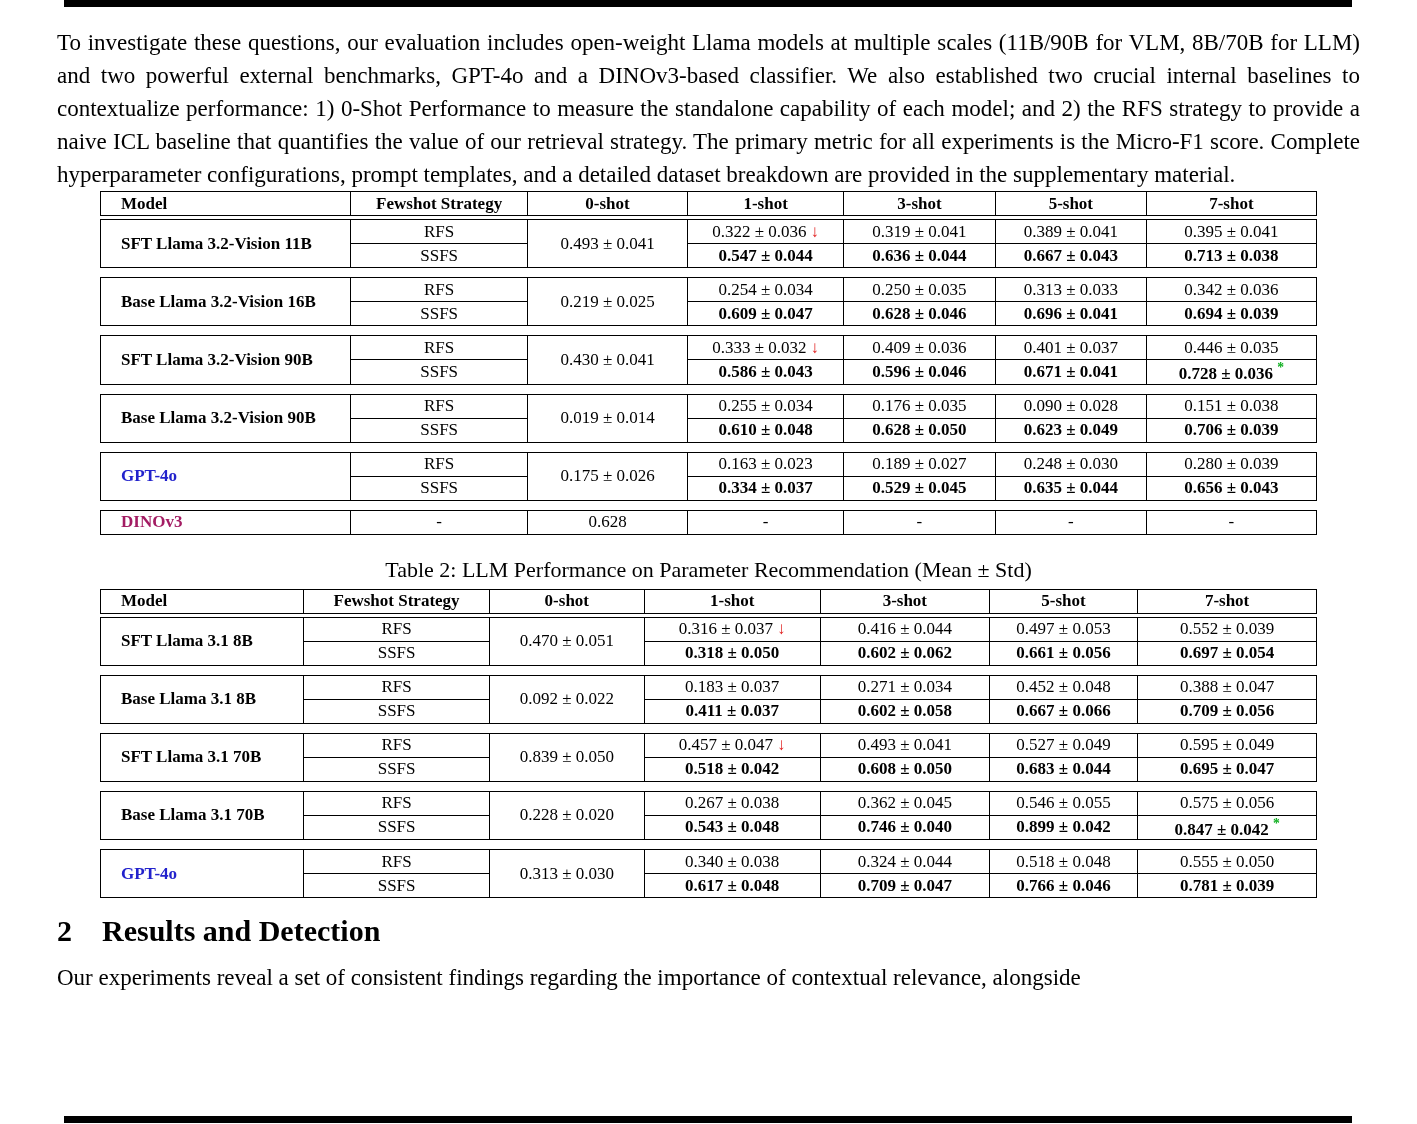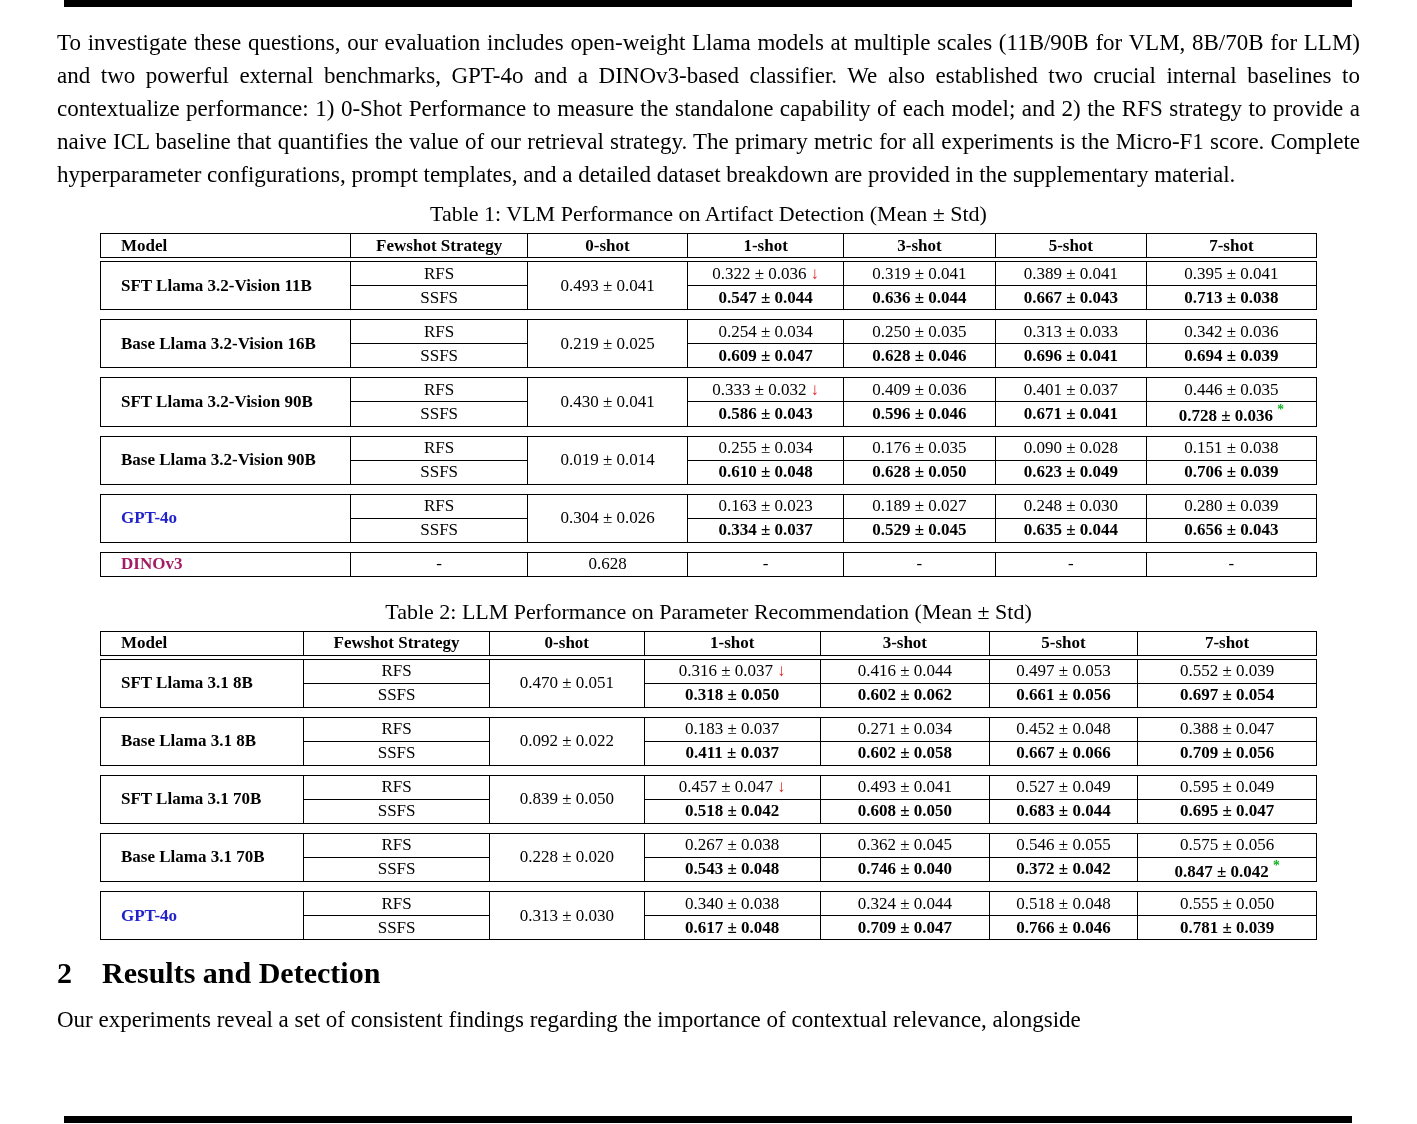--- a/index.html
+++ b/index.html
@@ -59,21 +59,20 @@
   h2.section-heading .num { display: inline-block; margin-right: 30px; }
 </style>
 </head>
 <body>
 
 <div class="clip-bar top"></div>
 
 <div class="content">
   <p class="body-text intro">To investigate these questions, our evaluation includes open-weight Llama models at multiple scales (11B/90B for VLM, 8B/70B for LLM) and two powerful external benchmarks, GPT-4o and a DINOv3-based classifier. We also established two crucial internal baselines to contextualize performance: 1) 0-Shot Performance to measure the standalone capability of each model; and 2) the RFS strategy to provide a naive ICL baseline that quantifies the value of our retrieval strategy. The primary metric for all experiments is the Micro-F1 score. Complete hyperparameter configurations, prompt templates, and a detailed dataset breakdown are provided in the supplementary material.</p>
 
-  <div class="caption">Table 1: VLM Performance on Artifact Detection (Mean ± Std)</div>
   <div class="tbl-wrap">
       <table class="grid head-tbl">
         <colgroup>
           <col style="width: 20.6%;">
           <col style="width: 14.5%;">
           <col style="width: 13.2%;">
           <col style="width: 12.8%;">
           <col style="width: 12.5%;">
           <col style="width: 12.4%;">
           <col style="width: 14%;">
@@ -213,21 +212,21 @@
           <col style="width: 13.2%;">
           <col style="width: 12.8%;">
           <col style="width: 12.5%;">
           <col style="width: 12.4%;">
           <col style="width: 14%;">
         </colgroup>
         <tbody>
           <tr>
             <td rowspan="2" class="model left c-blue">GPT-4o</td>
             <td>RFS</td>
-            <td rowspan="2">0.304 ± 0.026</td>
+            <td rowspan="2">0.175 ± 0.026</td>
             <td class=""><span>0.163 ± 0.023</span></td>
             <td class=""><span>0.189 ± 0.027</span></td>
             <td class=""><span>0.248 ± 0.030</span></td>
             <td class=""><span>0.280 ± 0.039</span></td>
           </tr>
           <tr>
             <td>SSFS</td>
             <td class="bold"><span>0.334 ± 0.037</span></td>
             <td class="bold"><span>0.529 ± 0.045</span></td>
             <td class="bold"><span>0.635 ± 0.044</span></td>
@@ -387,21 +386,21 @@
             <td rowspan="2">0.228 ± 0.020</td>
             <td class=""><span>0.267 ± 0.038</span></td>
             <td class=""><span>0.362 ± 0.045</span></td>
             <td class=""><span>0.546 ± 0.055</span></td>
             <td class=""><span>0.575 ± 0.056</span></td>
           </tr>
           <tr>
             <td>SSFS</td>
             <td class="bold"><span>0.543 ± 0.048</span></td>
             <td class="bold"><span>0.746 ± 0.040</span></td>
-            <td class="bold"><span>0.372 ± 0.042</span></td>
+            <td class="bold"><span>0.899 ± 0.042</span></td>
             <td class="bold"><span>0.847 ± 0.042</span><span class="marker marker-star">*</span></td>
           </tr>
         </tbody>
       </table>
       <table class="grid group-tbl">
         <colgroup>
           <col style="width: 16.7%;">
           <col style="width: 15.3%;">
           <col style="width: 12.7%;">
           <col style="width: 14.5%;">

